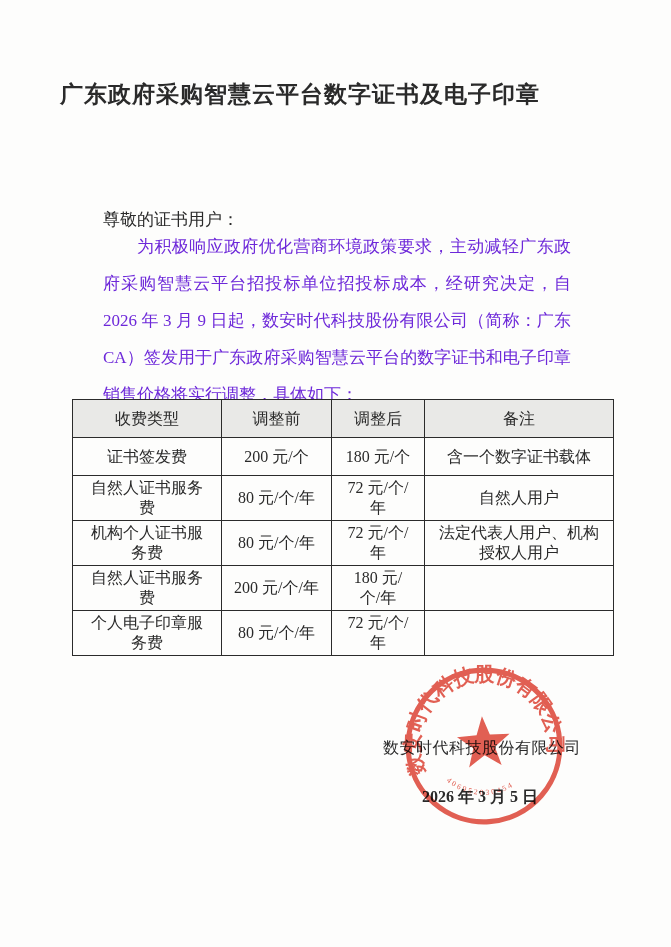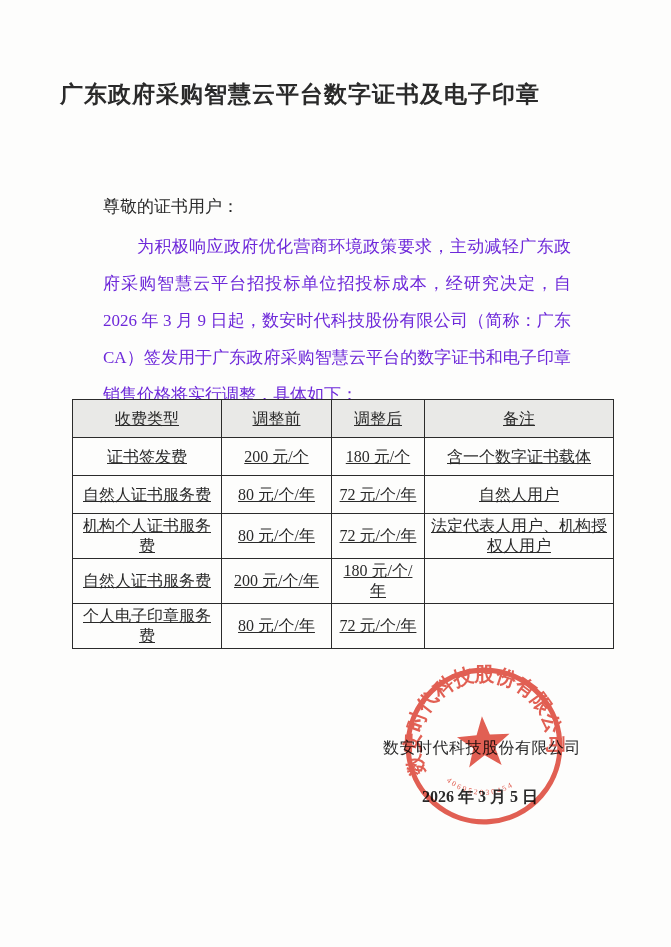--- a/index.html
+++ b/index.html
@@ -13,44 +13,43 @@
   }
   .doc-title{
     position:absolute;top:72px;left:60px;right:60px;
     text-align:left;
     font-size:23px;font-weight:bold;
     line-height:46px;
     color:#2a2a2a;
     letter-spacing:1px;
   }
   .salutation{
-    position:absolute;top:195px;left:103px;
+    position:absolute;top:208px;left:103px;
     font-size:17px;color:#2a2a2a;
   }
   .body-para{
     position:absolute;top:228px;left:103px;width:468px;
     font-size:17px;line-height:37px;
     text-align:justify;text-align-last:left;
     text-indent:2em;
     color:#6d28d9;
   }
   .fee-table{
     position:absolute;top:399px;left:72px;
     width:541px;
     border-collapse:collapse;
     table-layout:fixed;
     font-size:16px;color:#2a2a2a;
   }
   .fee-table th,.fee-table td{
     border:1.5px solid #2b2b2b;
     text-align:center;vertical-align:middle;
-    padding:2px 4px;
+    padding:2px 12px;
     height:33px;
     line-height:1.25;
-    text-decoration:underline;
   }
   .fee-table th{
     background:#e9e9e7;
     font-weight:normal;
   }
   .signature{
     position:absolute;top:738px;left:383px;width:194px;
     text-align:center;
     font-size:16px;color:#2a2a2a;
   }

